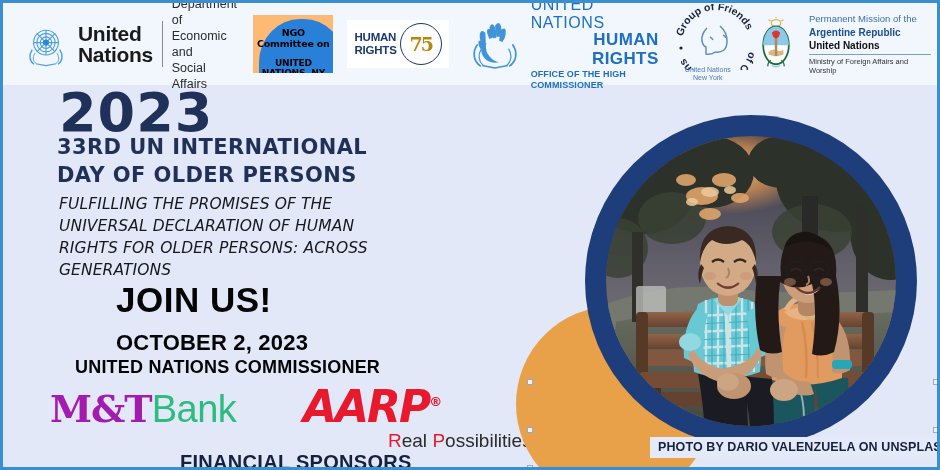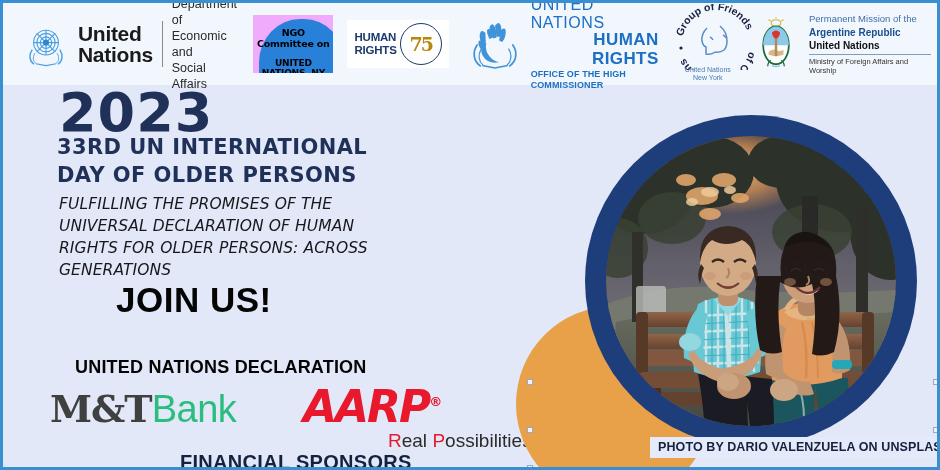--- a/index.html
+++ b/index.html
@@ -63,21 +63,21 @@
     font-size: 12.5px;
     line-height: 1.28;
     color: #2a2a2a;
   }
 
   
   .ngo-ageing {
     position: relative;
     width: 98px; height: 58px;
     margin-left: 16px;
-    background: #f0abfc;
+    background: #fdba74;
     overflow: hidden;
   }
   .ngo-dome {
     position: absolute;
     left: 6px; top: 4px;
     width: 86px; height: 70px;
     background: #2980d9;
     border-radius: 48% 48% 0 0 / 62% 62% 0 0;
   }
   .ngo-t1, .ngo-t2, .ngo-t3 {
@@ -228,21 +228,21 @@
   .mt-bank {
     position: absolute;
     left: 47px; top: 387px;
     font-size: 38px;
     line-height: 1;
     white-space: nowrap;
   }
   .mt-mark {
     font-family: "DejaVu Serif", serif;
     font-weight: bold;
-    color: #404040;
+    color: #a21caf;
     letter-spacing: -1px;
   }
   .mt-bankword {
     font-family: "Liberation Sans", sans-serif;
     color: #2bbd7e;
     letter-spacing: -0.5px;
   }
   .aarp {
     position: absolute;
     left: 300px; top: 382px;
@@ -454,21 +454,22 @@
   <div class="year">2023</div>
 
   <div class="headline">
     <div>33RD UN INTERNATIONAL</div>
     <div>DAY OF OLDER PERSONS</div>
   </div>
 
   <div class="theme">FULFILLING THE PROMISES OF THE UNIVERSAL DECLARATION OF HUMAN RIGHTS FOR OLDER PERSONS: ACROSS GENERATIONS</div>
 
   <div class="joinus">JOIN US!</div>
-  <div class="venue">UNITED NATIONS DECLARATION</div>
+  <div class="eventdate">OCTOBER 2, 2023</div>
+  <div class="venue">UNITED NATIONS COMMISSIONER</div>
 
   <div class="mt-bank">
     <span class="mt-mark">M&amp;T</span><span class="mt-bankword">Bank</span>
   </div>
 
   <div class="aarp">
     <span>AARP</span><span class="aarp-reg">®</span>
   </div>
   <div class="aarp-slogan"><span class="rd">R</span><span>eal </span><span class="rd">P</span><span>ossibilities</span></div>
 

